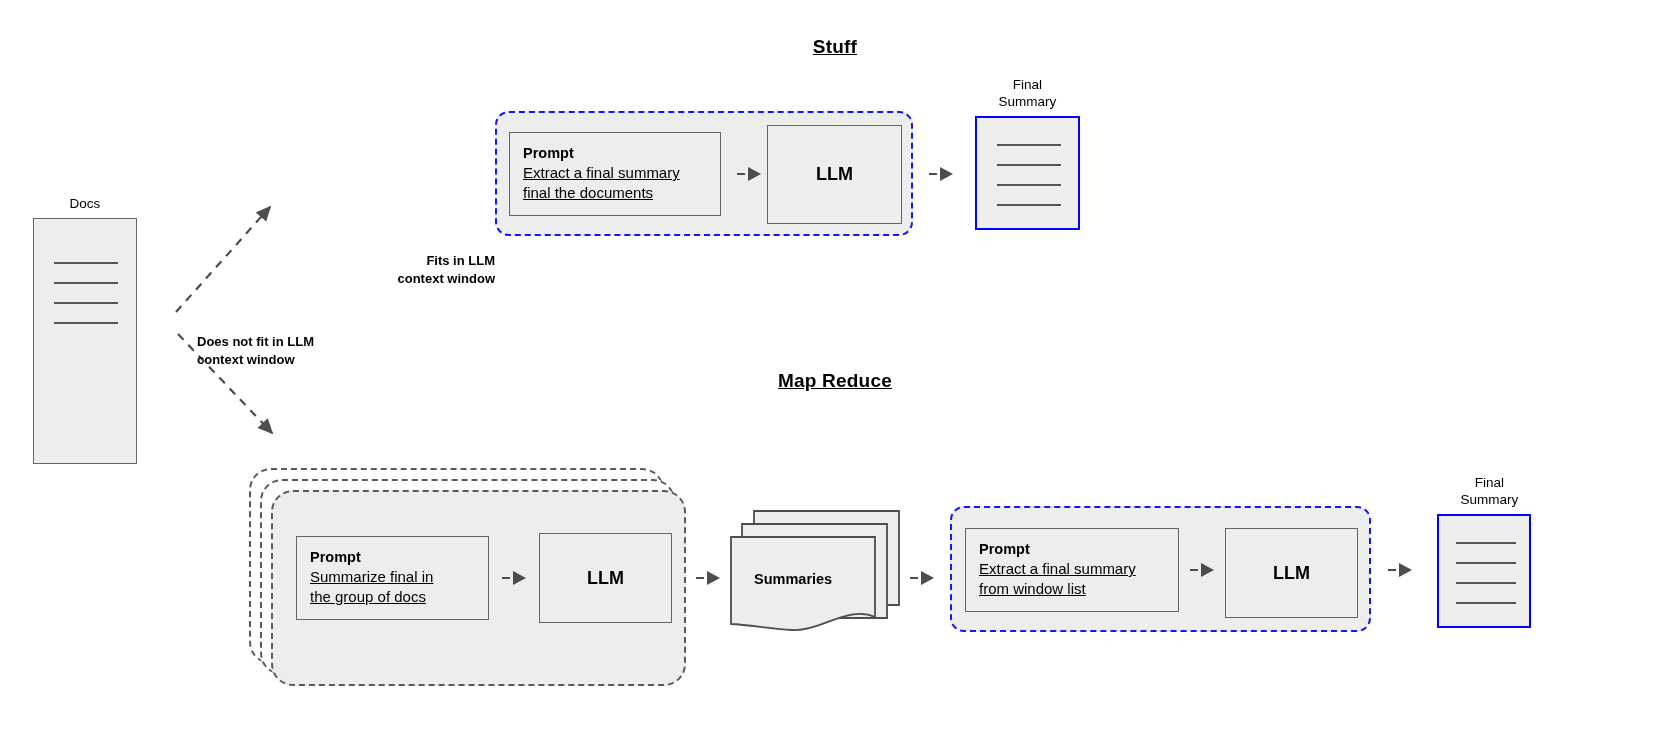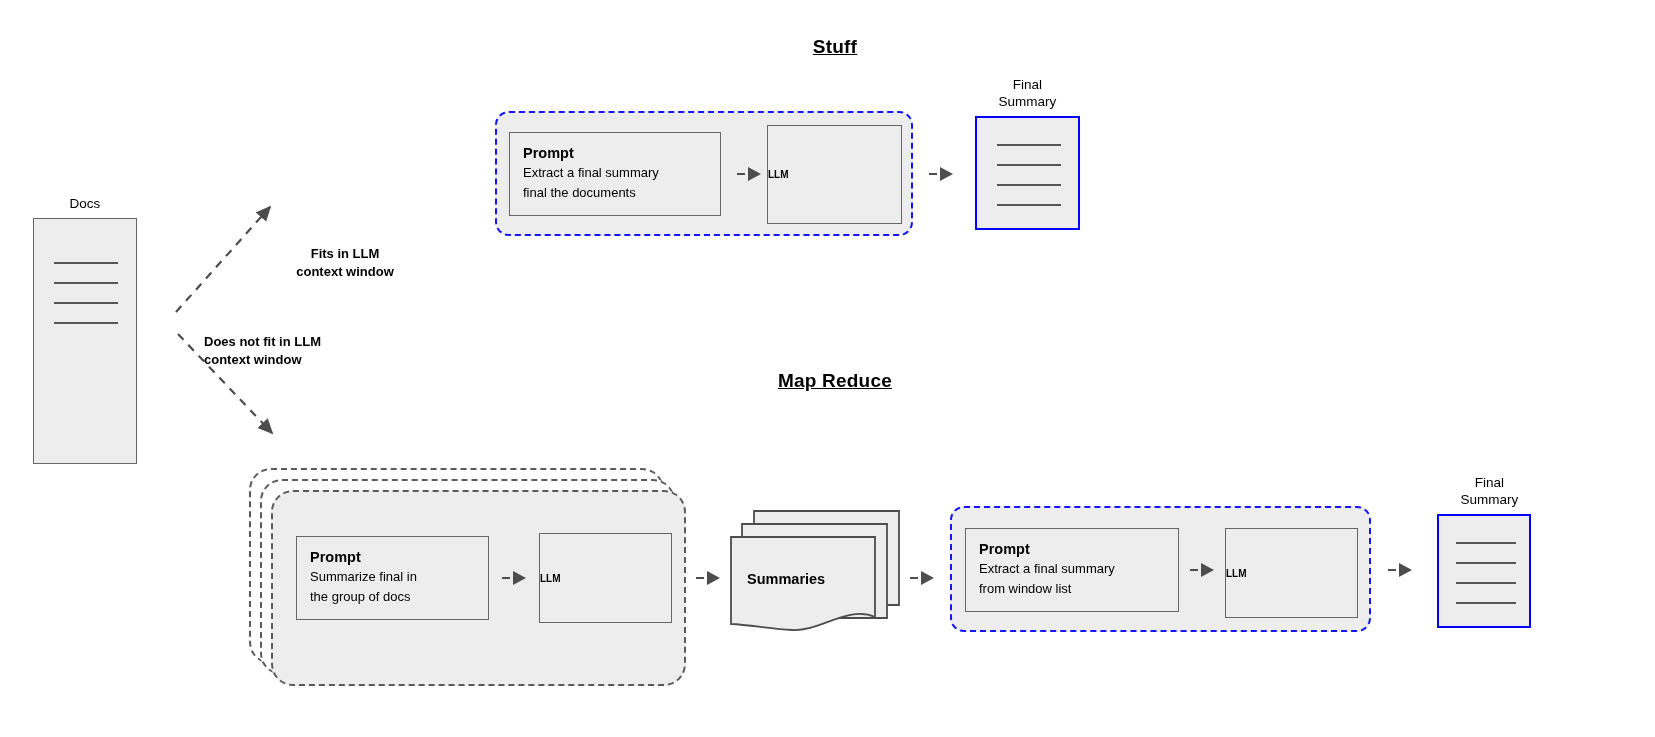--- a/index.html
+++ b/index.html
@@ -29,25 +29,25 @@
     background:#ededed;border:1.6px solid #666666;box-sizing:border-box;
   }
   .gbox-blue{
     background:#ededed;border:2px solid #0000ff;box-sizing:border-box;
   }
   .prompt-box{
     background:#ededed;border:1.6px solid #666666;box-sizing:border-box;
     padding:10px 12px 10px 13px;
   }
   .prompt-title{font-size:14.5px;font-weight:bold;line-height:20px;}
-  .prompt-body{font-size:13px;line-height:20px;font-weight:normal;}
+  .prompt-body{font-size:15px;line-height:20px;font-weight:normal;text-decoration:underline;}
   .llm-box{
     background:#ededed;border:1.6px solid #666666;box-sizing:border-box;
-    display:flex;align-items:center;justify-content:flex-start;
-    font-size:10px;font-weight:bold;
+    display:flex;align-items:center;justify-content:center;
+    font-size:18px;font-weight:bold;
   }
 
   
   .dash-blue{
     background:#ededed;border:2.2px dashed #1414ff;border-radius:14px;
     box-sizing:border-box;
   }
   
   .dash-gray{
     background:#ededed;border:2px dashed #5a5a5a;border-radius:22px;
@@ -104,26 +104,26 @@
 
 <svg class="diag" style="left:170px;top:325px;width:130px;height:125px;" viewBox="0 0 130 125">
   <defs>
     <marker id="ahead2" markerWidth="9" markerHeight="9" refX="6.2" refY="3.2" orient="auto">
       <path d="M0,0 L7,3.2 L0,6.4 z" fill="#4d4d4d"></path>
     </marker>
   </defs>
   <line x1="8" y1="9" x2="102" y2="108" stroke="#4d4d4d" stroke-width="2.2" stroke-dasharray="8,7" marker-end="url(#ahead2)"></line>
 </svg>
 
-<div class="abs edge-label" style="left:195px;top:245px;width:300px;text-align:center;">
+<div class="abs edge-label" style="left:195px;top:252px;width:300px;text-align:right;">
   <span>Fits in LLM</span><br>
   <span>context window</span>
 </div>
 
-<div class="abs edge-label" style="left:204px;top:333px;width:320px;text-align:left;">
+<div class="abs edge-label" style="left:197px;top:333px;width:320px;text-align:left;">
   <span>Does not fit in LLM</span><br>
   <span>context window</span>
 </div>
 
 <div class="abs section-title" style="left:735px;top:36px;width:200px;">Stuff</div>
 
 <div class="abs dash-blue" style="left:495px;top:111px;width:418px;height:125px;"></div>
 
 <div class="abs prompt-box" style="left:509px;top:132px;width:212px;height:84px;">
   <div class="prompt-title">Prompt</div>
@@ -185,21 +185,21 @@
 
 <div class="docstack" style="left:730px;top:505px;width:175px;height:130px;">
   <svg width="175" height="130" viewBox="0 0 175 130">
 
     <path d="M24,6 L169,6 L169,100 L24,100 Z" fill="#ededed" stroke="#4d4d4d" stroke-width="1.8"></path>
 
     <path d="M12,19 L157,19 L157,113 L12,113 Z" fill="#ededed" stroke="#4d4d4d" stroke-width="1.8"></path>
 
     <path d="M1,32 L145,32 L145,112 C118,100 90,127 62,125 C42,124 20,120 1,119 Z" fill="#ededed" stroke="#4d4d4d" stroke-width="1.8"></path>
   </svg>
-  <span class="sum-label" style="left:17px;top:66px;">Summaries</span>
+  <span class="sum-label" style="left:24px;top:66px;">Summaries</span>
 </div>
 
 <div class="arrow" style="left:910px;top:571px;">
   <span class="stub"></span>
   <span class="head"></span>
 </div>
 
 <div class="abs dash-blue" style="left:950px;top:506px;width:421px;height:126px;"></div>
 
 <div class="abs prompt-box" style="left:965px;top:528px;width:214px;height:84px;">

